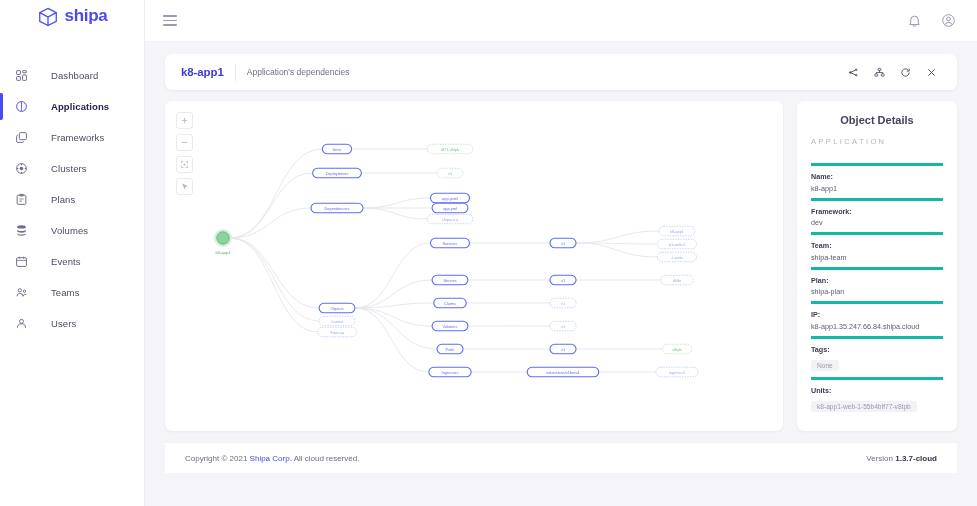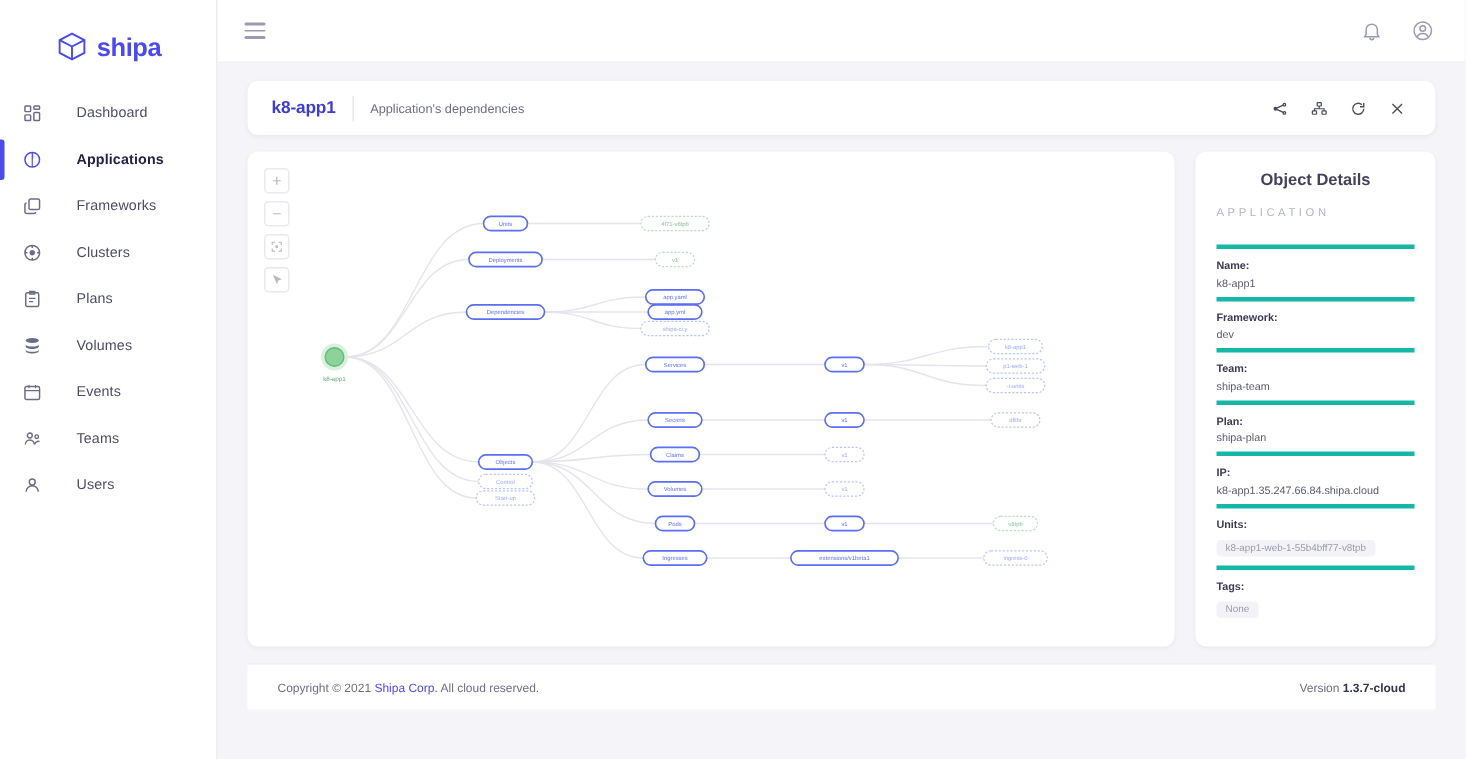--- a/index.html
+++ b/index.html
@@ -10,21 +10,21 @@
   }
   .app { display: flex; width: 977px; height: 506px; background: #f5f5f9; }
 
   
   .sidebar {
     width: 145px; height: 506px; background: #ffffff;
     border-right: 1px solid #ececf2; flex: 0 0 145px;
     position: relative;
   }
   .brand {
-    height: 42px; display: flex; align-items: flex-end;
+    height: 42px; display: flex; align-items: flex-start;
     justify-content: center; gap: 6px; padding-top: 6px;
   }
   .brand-logo { width: 22px; height: 22px; display: block; }
   .brand-name {
     font-size: 17px; font-weight: 700; color: #4a4af0;
     letter-spacing: -0.3px;
   }
   .nav { margin-top: 18px; }
   .nav-item {
     display: flex; align-items: center; gap: 23px;
@@ -505,22 +505,22 @@
                 <div class="det-v">shipa-team</div>
               </div>
               <div class="det-row">
                 <div class="det-k">Plan:</div>
                 <div class="det-v">shipa-plan</div>
               </div>
               <div class="det-row">
                 <div class="det-k">IP:</div>
                 <div class="det-v">k8-app1.35.247.66.84.shipa.cloud</div>
               </div>
+              <div class="det-row"><div class="det-k">Tags:</div><span class="chip">None</span></div>
               <div class="det-row"><div class="det-k">Units:</div><span class="chip">k8-app1-web-1-55b4bff77-v8tpb</span></div>
-              <div class="det-row"><div class="det-k">Tags:</div><span class="chip">None</span></div>
             </div>
         </aside>
       </div>
 
       <div class="footer">
         <span>
           <span>Copyright © 2021 </span><a href="#">Shipa Corp.</a><span> All cloud reserved.</span>
         </span>
         <span class="footer-spacer"></span>
         <span>

